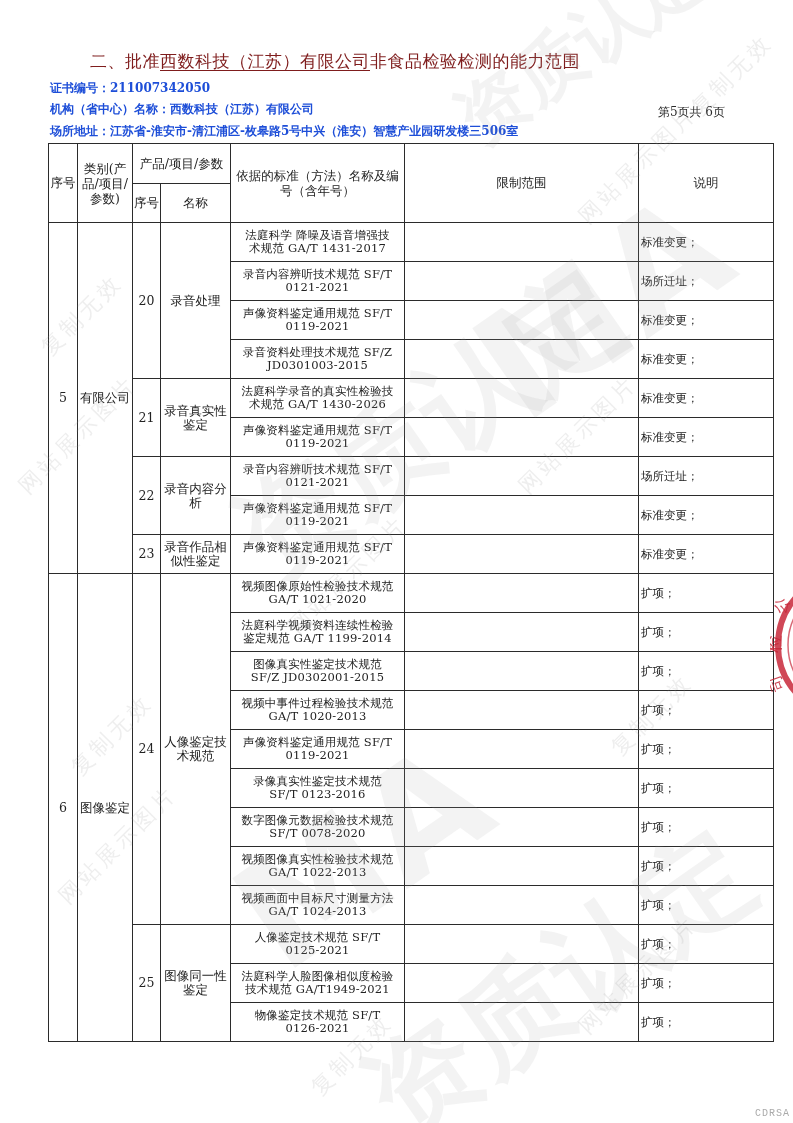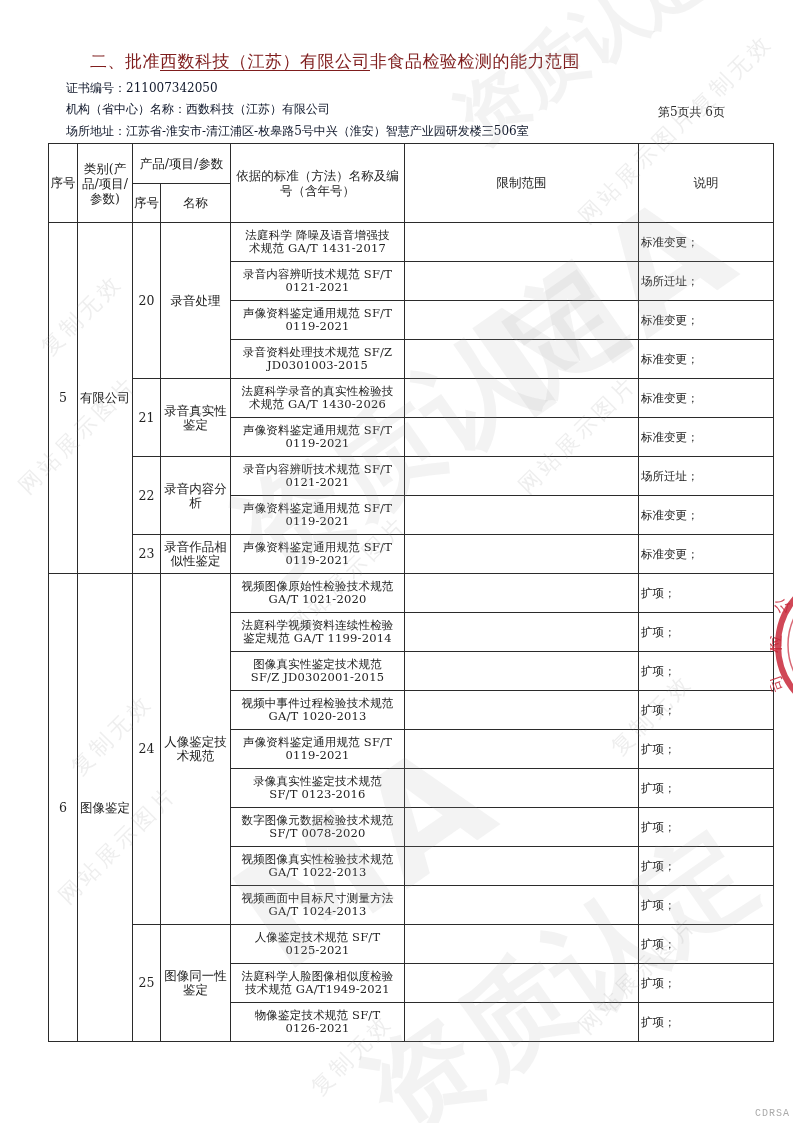--- a/index.html
+++ b/index.html
@@ -7,21 +7,21 @@
     width: 793px; height: 1123px; position: relative; overflow: hidden;
     font-family: "DejaVu Serif", "Liberation Serif", serif;
     color: #222;
   }
   .title {
     position: absolute; left: 0; top: 50px; width: 670px; text-align: center;
     font-size: 17px; letter-spacing: 0.5px; color: #7f1d1d;
   }
   .title .ul { text-decoration: underline; text-underline-offset: 3px; }
   .meta {
-    position: absolute; left: 66px; font-size: 12px; color: #0f172a;
+    position: absolute; left: 50px; font-size: 12px; color: #1d4ed8; font-weight: bold;
   }
   .page-no {
     position: absolute; right: 68px; top: 104px; font-size: 12px; color: #2a2a2a;
   }
   table.scope {
     position: absolute; left: 48px; top: 143px;
     border-collapse: collapse; table-layout: fixed;
     width: 725px;
   }
   table.scope td, table.scope th {

